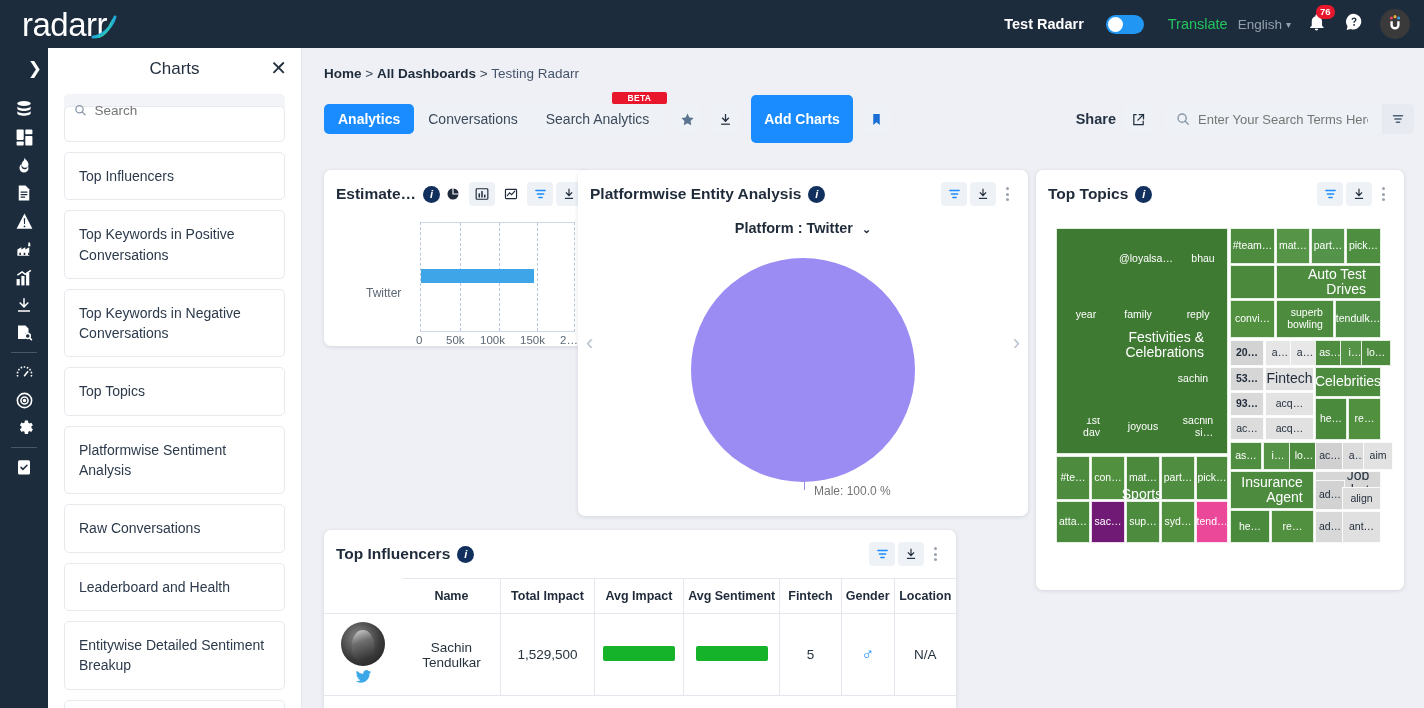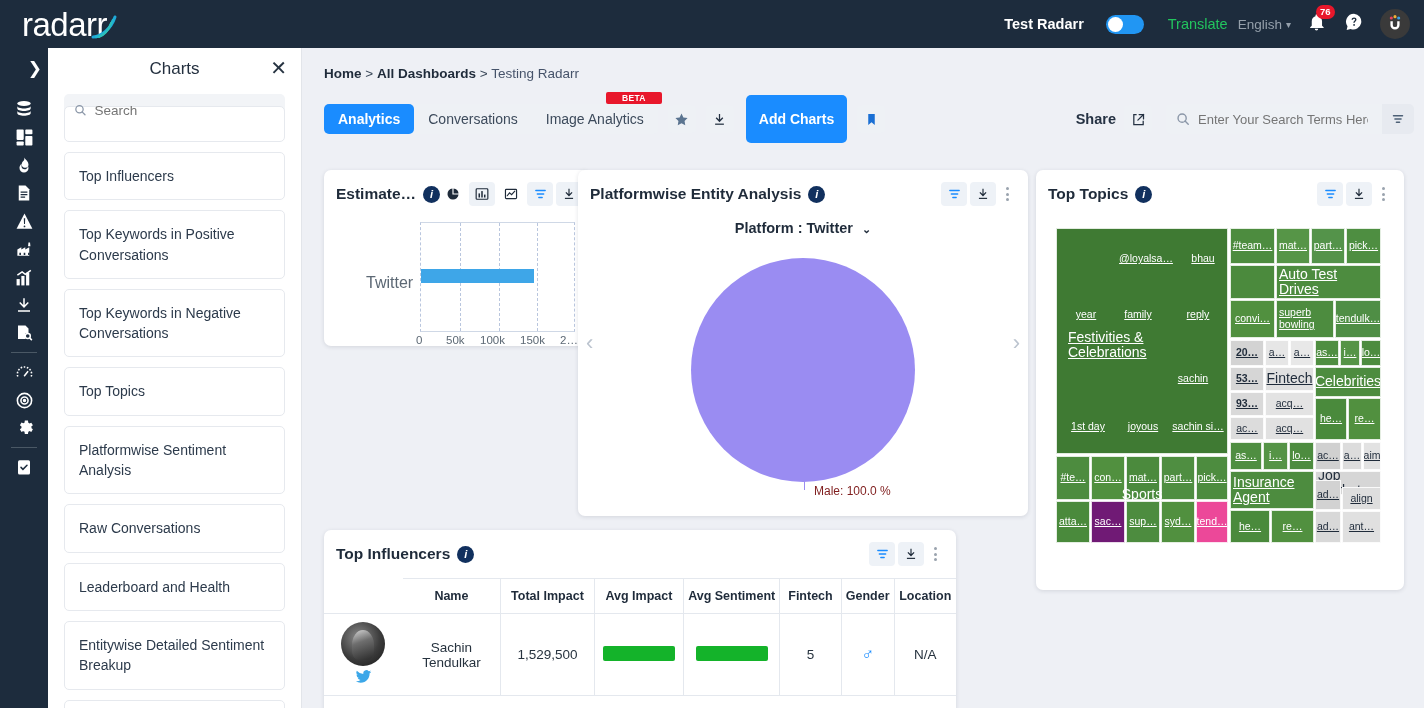--- a/index.html
+++ b/index.html
@@ -148,21 +148,21 @@
     border-radius: 4px; cursor: pointer;
   }
   .hi.sel { background: #eef2f7; }
   .kebab { display: flex; flex-direction: column; gap: 2.5px; padding: 0 7px; cursor: pointer; }
   .kebab i { width: 3px; height: 3px; border-radius: 50%; background: #9aa3ae; display: block; }
 
   
   #card-reach { left: 22px; top: 122px; width: 266px; height: 176px; }
   .bar-plot { position: relative; margin-top: 16px; height: 110px; }
   .bar-axis-label {
-    position: absolute; left: 42px; top: 52px; font-size: 16px; color: #5c6874;
+    position: absolute; left: 42px; top: 64px; font-size: 12px; color: #5c6874;
   }
   .plotarea {
     position: absolute; left: 96px; top: 0; width: 155px; height: 110px;
     border-left: 1px dashed #b9c6de; border-right: 1px dashed #b9c6de;
     border-top: 1px solid #cfd8e6; border-bottom: 1px solid #cfd8e6;
   }
   .gridv { position: absolute; top: 0; bottom: 0; width: 0; border-left: 1px dashed #b9c6de; }
   .bar {
     position: absolute; left: 0; top: 46px; height: 14px; background: #3ea6e8;
   }
@@ -181,37 +181,37 @@
   }
   .pie {
     position: absolute; left: 113px; top: 88px; width: 224px; height: 224px; border-radius: 50%;
     background: #9a8cf2;
   }
   .pie-leader {
     position: absolute; left: 226px; top: 306px; width: 1px; height: 14px;
     border-left: 1px solid #9a8cf2; border-bottom: 1px solid #9a8cf2;
   }
   .pie-label {
-    position: absolute; left: 236px; top: 314px; font-size: 12px; color: #7f1d1d; white-space: nowrap;
+    position: absolute; left: 236px; top: 314px; font-size: 12px; color: #737373; white-space: nowrap;
   }
   .carousel-arrow {
     position: absolute; top: 160px; color: #bcc4cf; font-size: 22px; cursor: pointer; user-select: none;
   }
   .ca-left { left: 8px; }
   .ca-right { right: 8px; }
 
   
   #card-topics { left: 734px; top: 122px; width: 368px; height: 420px; }
   .treemap {
     position: absolute; left: 20px; top: 58px; width: 325px; height: 315px;
   }
   .tm-cell {
     position: absolute; color: #fff; font-size: 10.5px; display: flex; align-items: center;
-    justify-content: center; overflow: hidden; text-align: left; cursor: pointer;
-    border: 1px solid rgba(255,255,255,.85); line-height: 1.1; padding: 0 2px; text-decoration: underline;
+    justify-content: center; overflow: hidden; text-align: right; cursor: pointer;
+    border: 1px solid rgba(255,255,255,.85); line-height: 1.1; padding: 0 14px;
   }
   .tm-cell.lightbg { color: #1f2b3a; }
   .tm-group-label { font-size: 14px; }
   .tm-big { font-size: 14px; font-weight: normal; }
 
   
   #card-influencers { left: 22px; top: 482px; width: 632px; height: 226px; }
   .tbl { width: 100%; border-collapse: collapse; margin-top: 12px; }
   .tbl th {
     font-size: 12.5px; color: #1f2b3a; font-weight: bold; padding: 10px 4px;
@@ -416,21 +416,21 @@
     <b>All Dashboards</b>
     <span>&gt;</span>
     <span class="bc-last">Testing Radarr</span>
   </div>
 
   <div class="tabsrow">
     <div class="tabgroup">
       <div class="tab active">Analytics</div>
       <div class="tab">Conversations</div>
       <div class="tab" style="position:relative;">
-        <span>Image Analytics</span>
+        <span>Search Analytics</span>
         <span class="beta-badge">BETA</span>
       </div>
     </div>
 
     <div class="sq-btn">
       <svg width="15" height="15" viewBox="0 0 24 24" fill="#5b7490">
           <path d="M12 2.5l3 6.1 6.7 1-4.8 4.7 1.1 6.7L12 17.8 6 21l1.1-6.7-4.8-4.7 6.7-1z"></path>
         </svg>
     </div>
     <div class="sq-btn">

